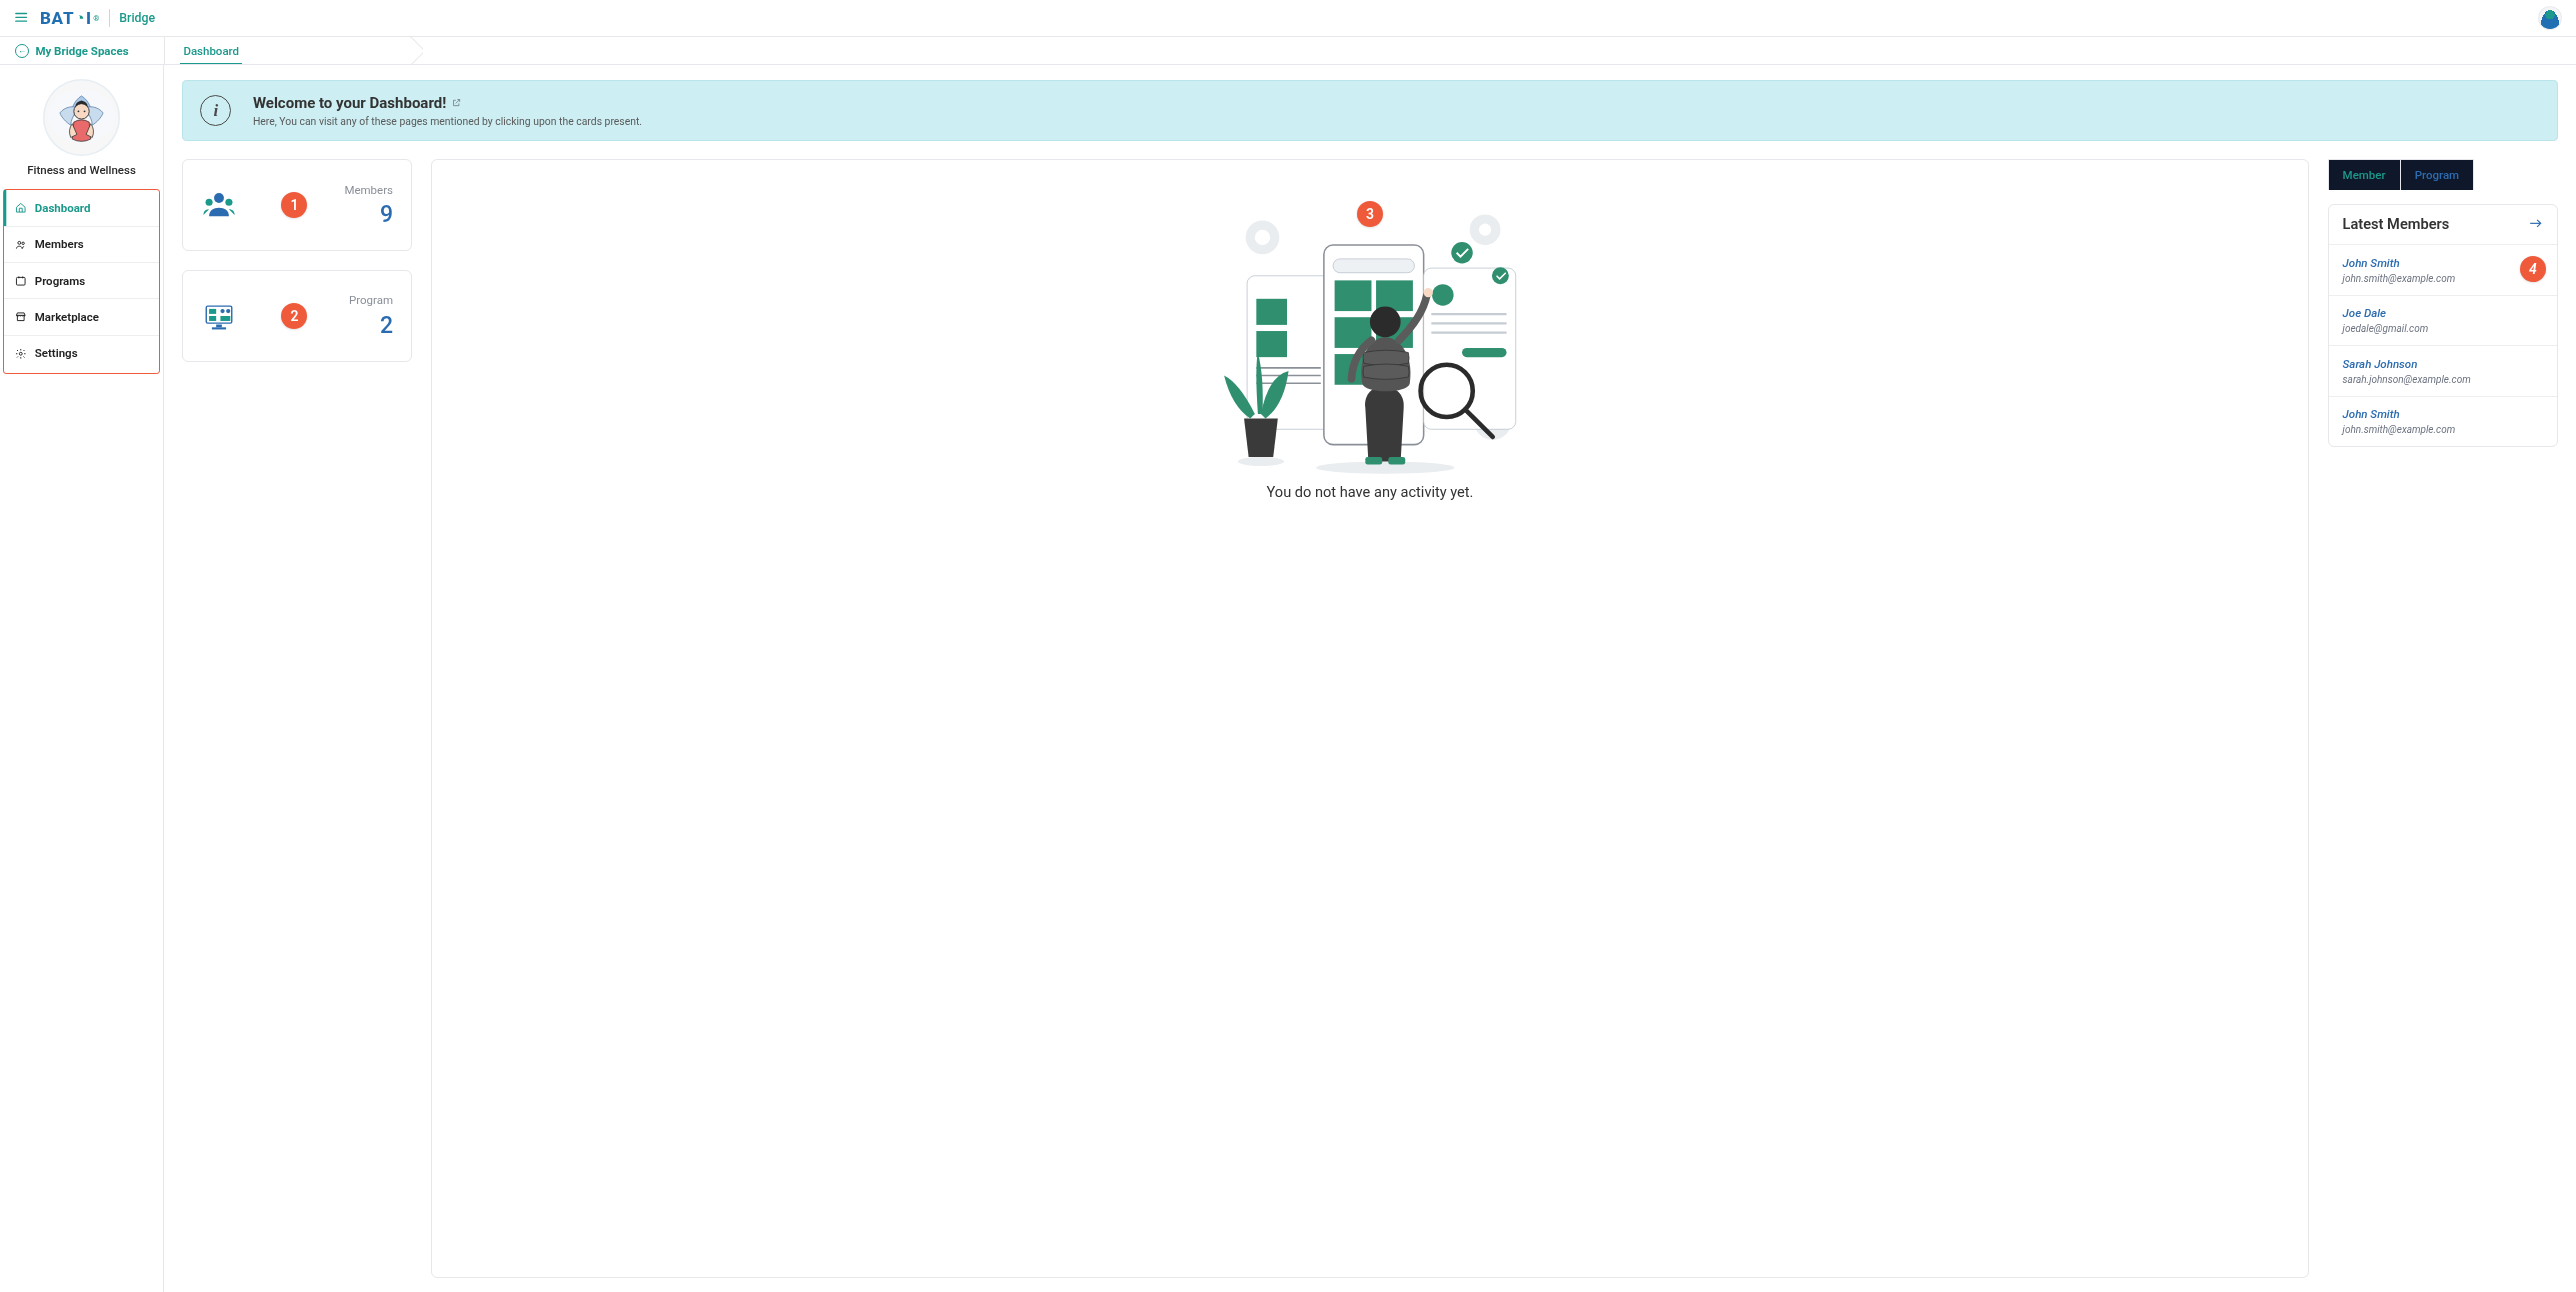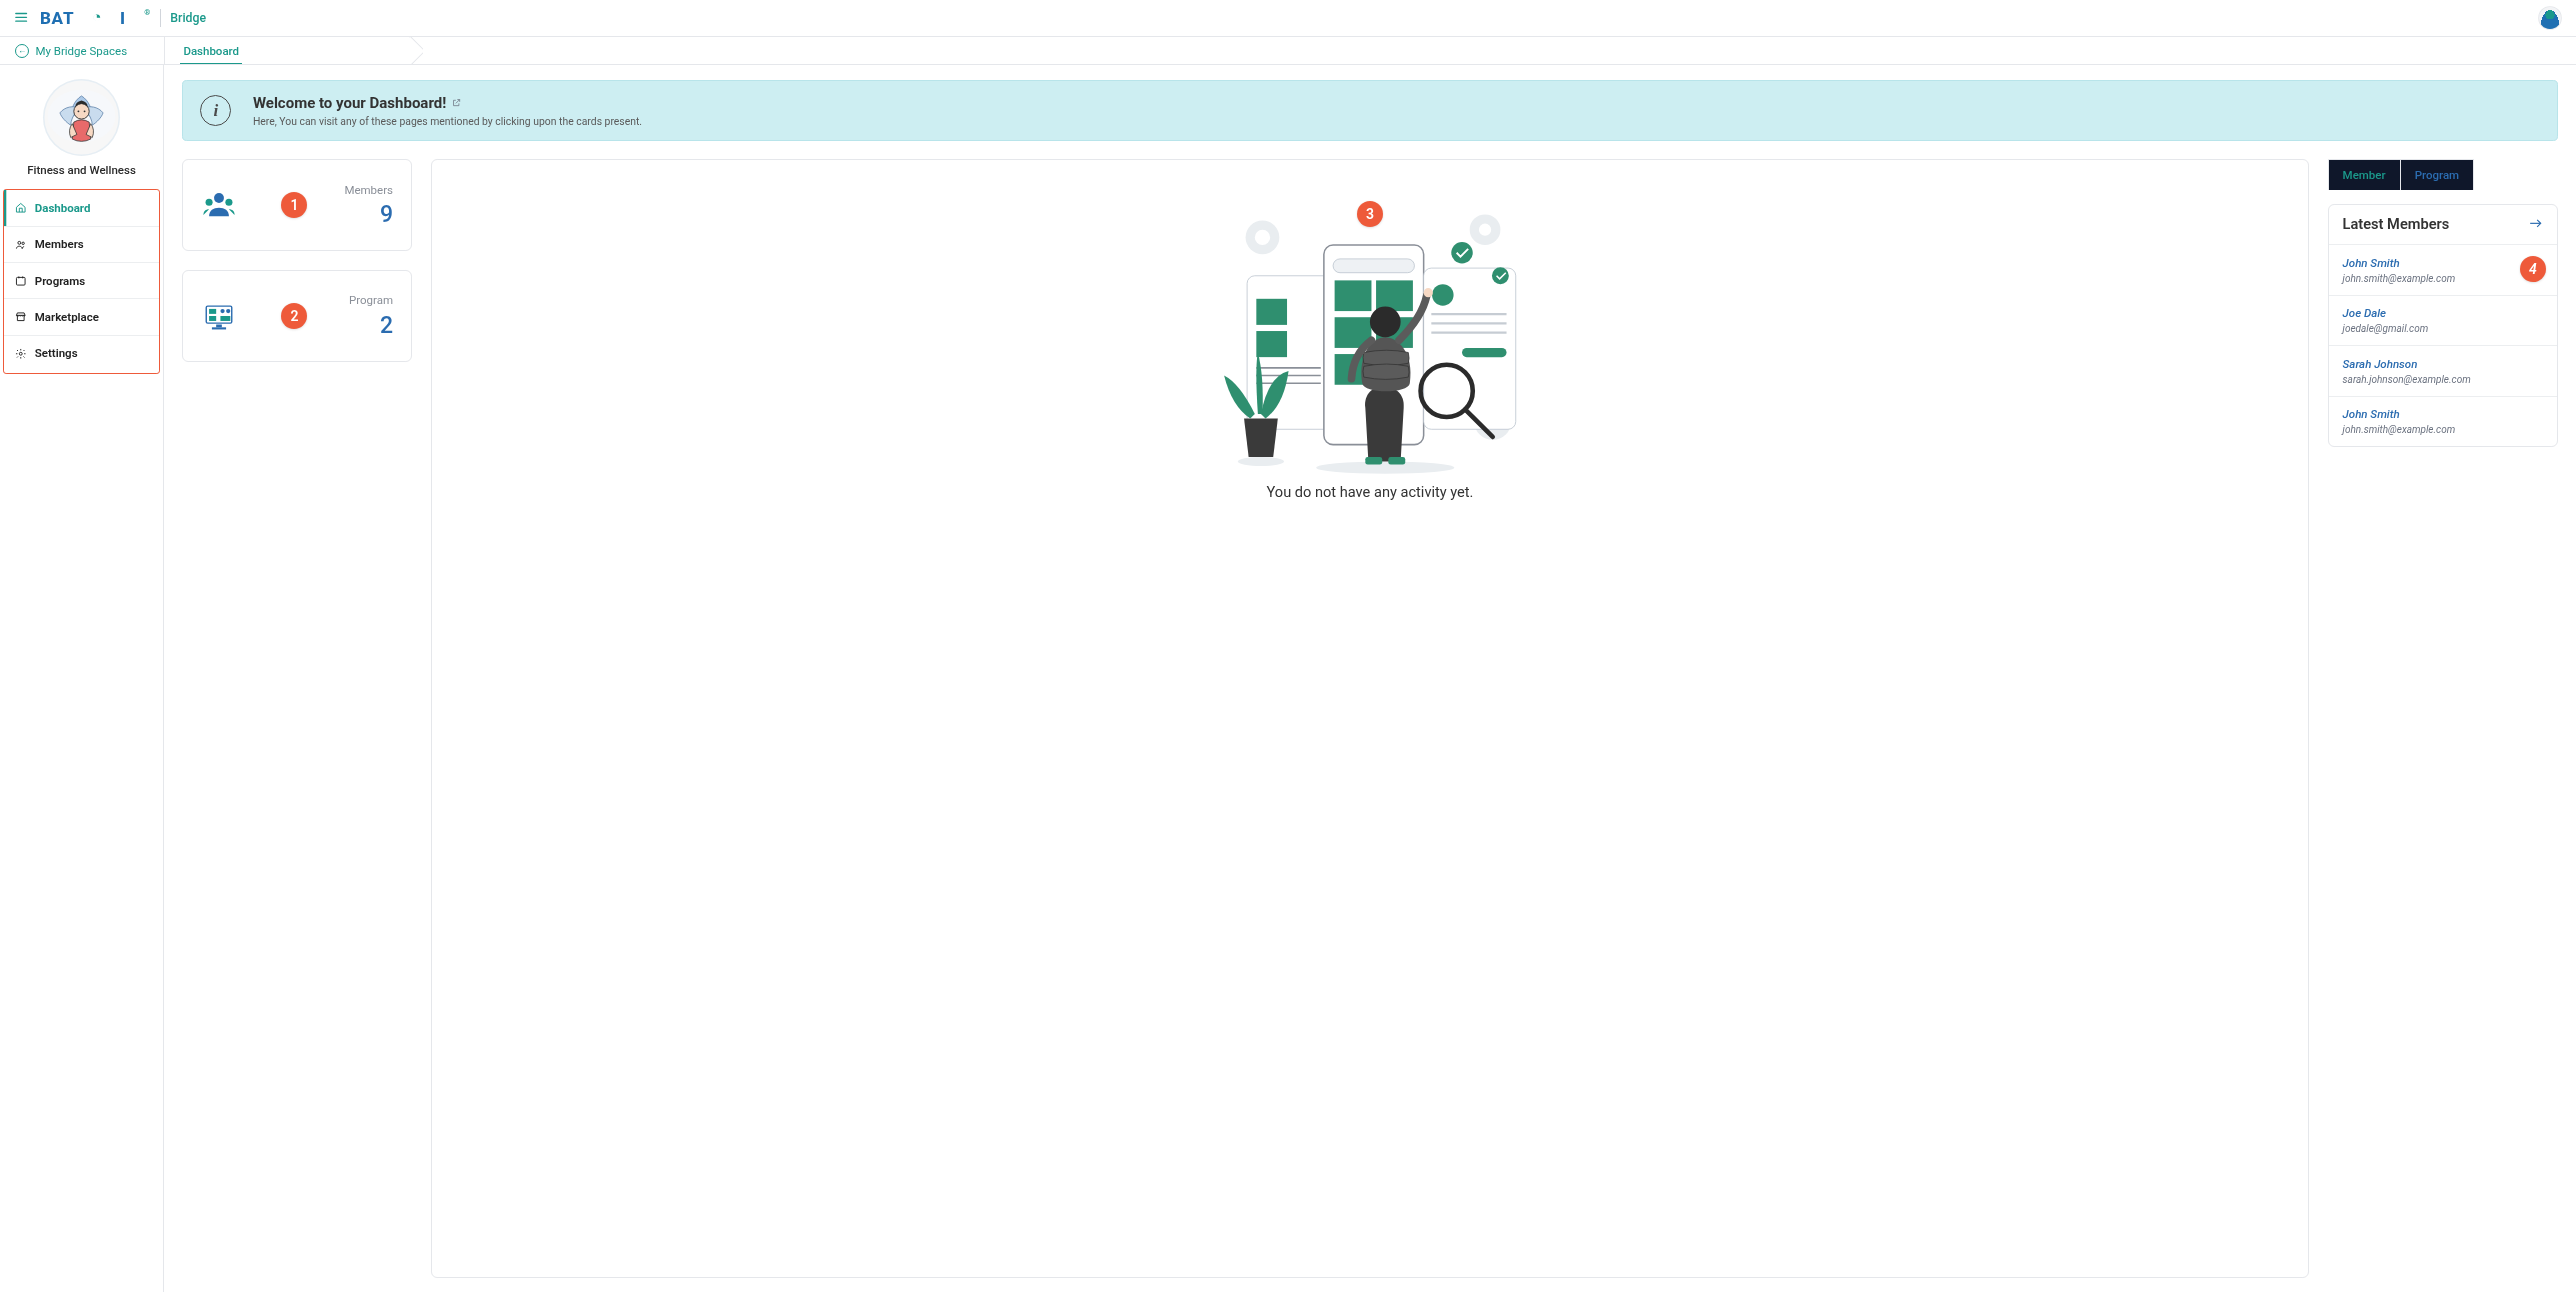--- a/index.html
+++ b/index.html
@@ -22,21 +22,21 @@
     color: #1b998b;
     font-size: 14px;
     cursor: pointer;
   }
   .logo-wrap { display: flex; align-items: center; gap: 9.2px; }
   .logo-text {
     font-size: 17px;
     font-weight: 800;
     letter-spacing: 0.8px;
     display: flex;
-    gap: 17px;
+    align-items: center;
   }
   .logo-text span.b1 { color: #1f6fb2; }
   .logo-text span.leaf { color: #1b998b; font-size: 15.3px; margin: 0 0.8px; }
   .logo-text span.reg { color: #1b998b; font-size: 7.7px; margin-left: 1.5px; vertical-align: top; }
   .logo-divider {
     width: 0.8px; height: 18.4px; background: #d1d5db;
   }
   .app-name { color: #1b998b; font-size: 12.3px; font-weight: 500; }
   .topbar-spacer { flex: 1; }
   .avatar {
@@ -61,21 +61,21 @@
     align-items: center;
     gap: 6.1px;
     padding: 0 15.3px;
   }
   .back-arrow {
     width: 14px; height: 14px; border-radius: 50%;
     border: 1.2px solid #1b998b;
     display: inline-flex; align-items: center; justify-content: center;
     color: #1b998b; font-size: 8.4px; line-height: 1;
   }
-  .back-label { color: #1b998b; font-size: 11.5px; font-weight: 400; }
+  .back-label { color: #1b998b; font-size: 11.5px; font-weight: 700; }
   .subbar-tabs {
     position: relative;
     display: flex;
     align-items: flex-end;
     padding: 0 15.3px;
     flex: 1;
     border-left: 0.8px solid #e5e7eb;
   }
   .crumb-tab {
     color: #1b998b;

